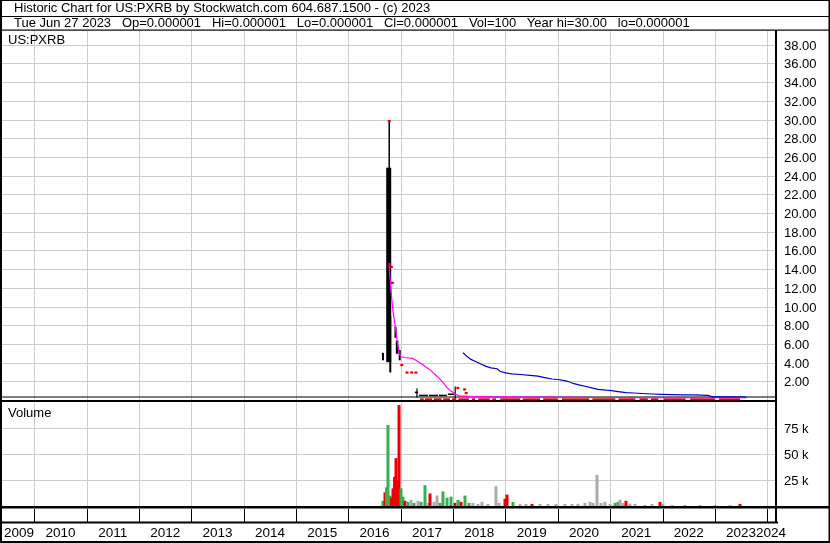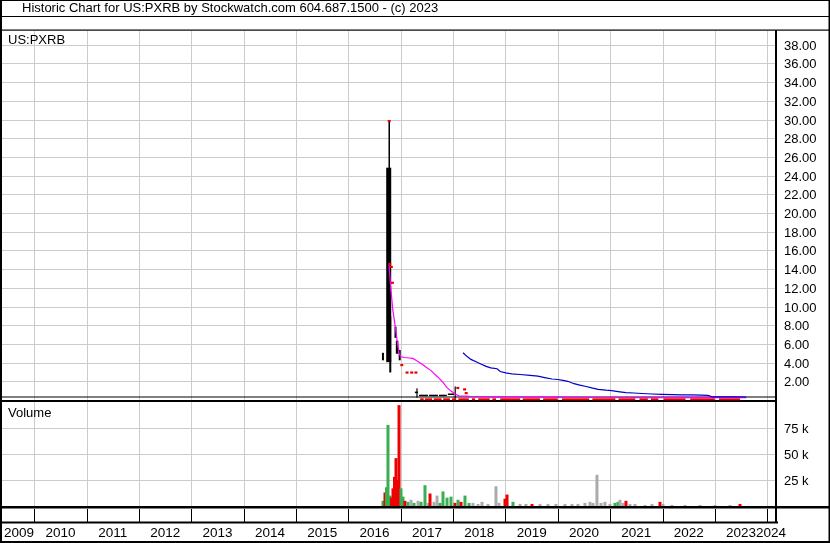--- a/index.html
+++ b/index.html
@@ -1,28 +1,29 @@
 <!DOCTYPE html>
 <html><head>
 <meta charset="utf-8">
 <style>
   html,body{margin:0;padding:0;background:#fff;}
   #win{position:relative;width:830px;height:543px;background:#fff;overflow:hidden;
        font-family:"Liberation Sans",sans-serif;}
   .hline{position:absolute;left:0;color:#000;font-size:13px;line-height:14px;
-         white-space:pre;padding-left:22px;}
+         white-space:pre;padding-left:14px;}
   #hdr1{top:1px;}
   #hdr2{top:16px;}
   #chart-svg{position:absolute;left:0;top:0;}
 </style>
 </head>
 <body>
 
 <div id="win">
   <div id="hdr1" class="hline">Historic Chart for US:PXRB by Stockwatch.com 604.687.1500 - (c) 2023</div>
+  <div id="hdr2" class="hline">Tue Jun 27 2023   Op=0.000001   Hi=0.000001   Lo=0.000001   Cl=0.000001   Vol=100   Year hi=30.00   lo=0.000001</div>
   <svg id="chart-svg" width="830" height="543">
       <line x1="34.8" y1="31" x2="34.8" y2="506" stroke="#cccccc" stroke-width="1" shape-rendering="crispEdges"></line>
       <line x1="87.15" y1="31" x2="87.15" y2="506" stroke="#cccccc" stroke-width="1" shape-rendering="crispEdges"></line>
       <line x1="139.5" y1="31" x2="139.5" y2="506" stroke="#cccccc" stroke-width="1" shape-rendering="crispEdges"></line>
       <line x1="191.85000000000002" y1="31" x2="191.85000000000002" y2="506" stroke="#cccccc" stroke-width="1" shape-rendering="crispEdges"></line>
       <line x1="244.2" y1="31" x2="244.2" y2="506" stroke="#cccccc" stroke-width="1" shape-rendering="crispEdges"></line>
       <line x1="296.55" y1="31" x2="296.55" y2="506" stroke="#cccccc" stroke-width="1" shape-rendering="crispEdges"></line>
       <line x1="348.90000000000003" y1="31" x2="348.90000000000003" y2="506" stroke="#cccccc" stroke-width="1" shape-rendering="crispEdges"></line>
       <line x1="401.25" y1="31" x2="401.25" y2="506" stroke="#cccccc" stroke-width="1" shape-rendering="crispEdges"></line>
       <line x1="453.6" y1="31" x2="453.6" y2="506" stroke="#cccccc" stroke-width="1" shape-rendering="crispEdges"></line>

